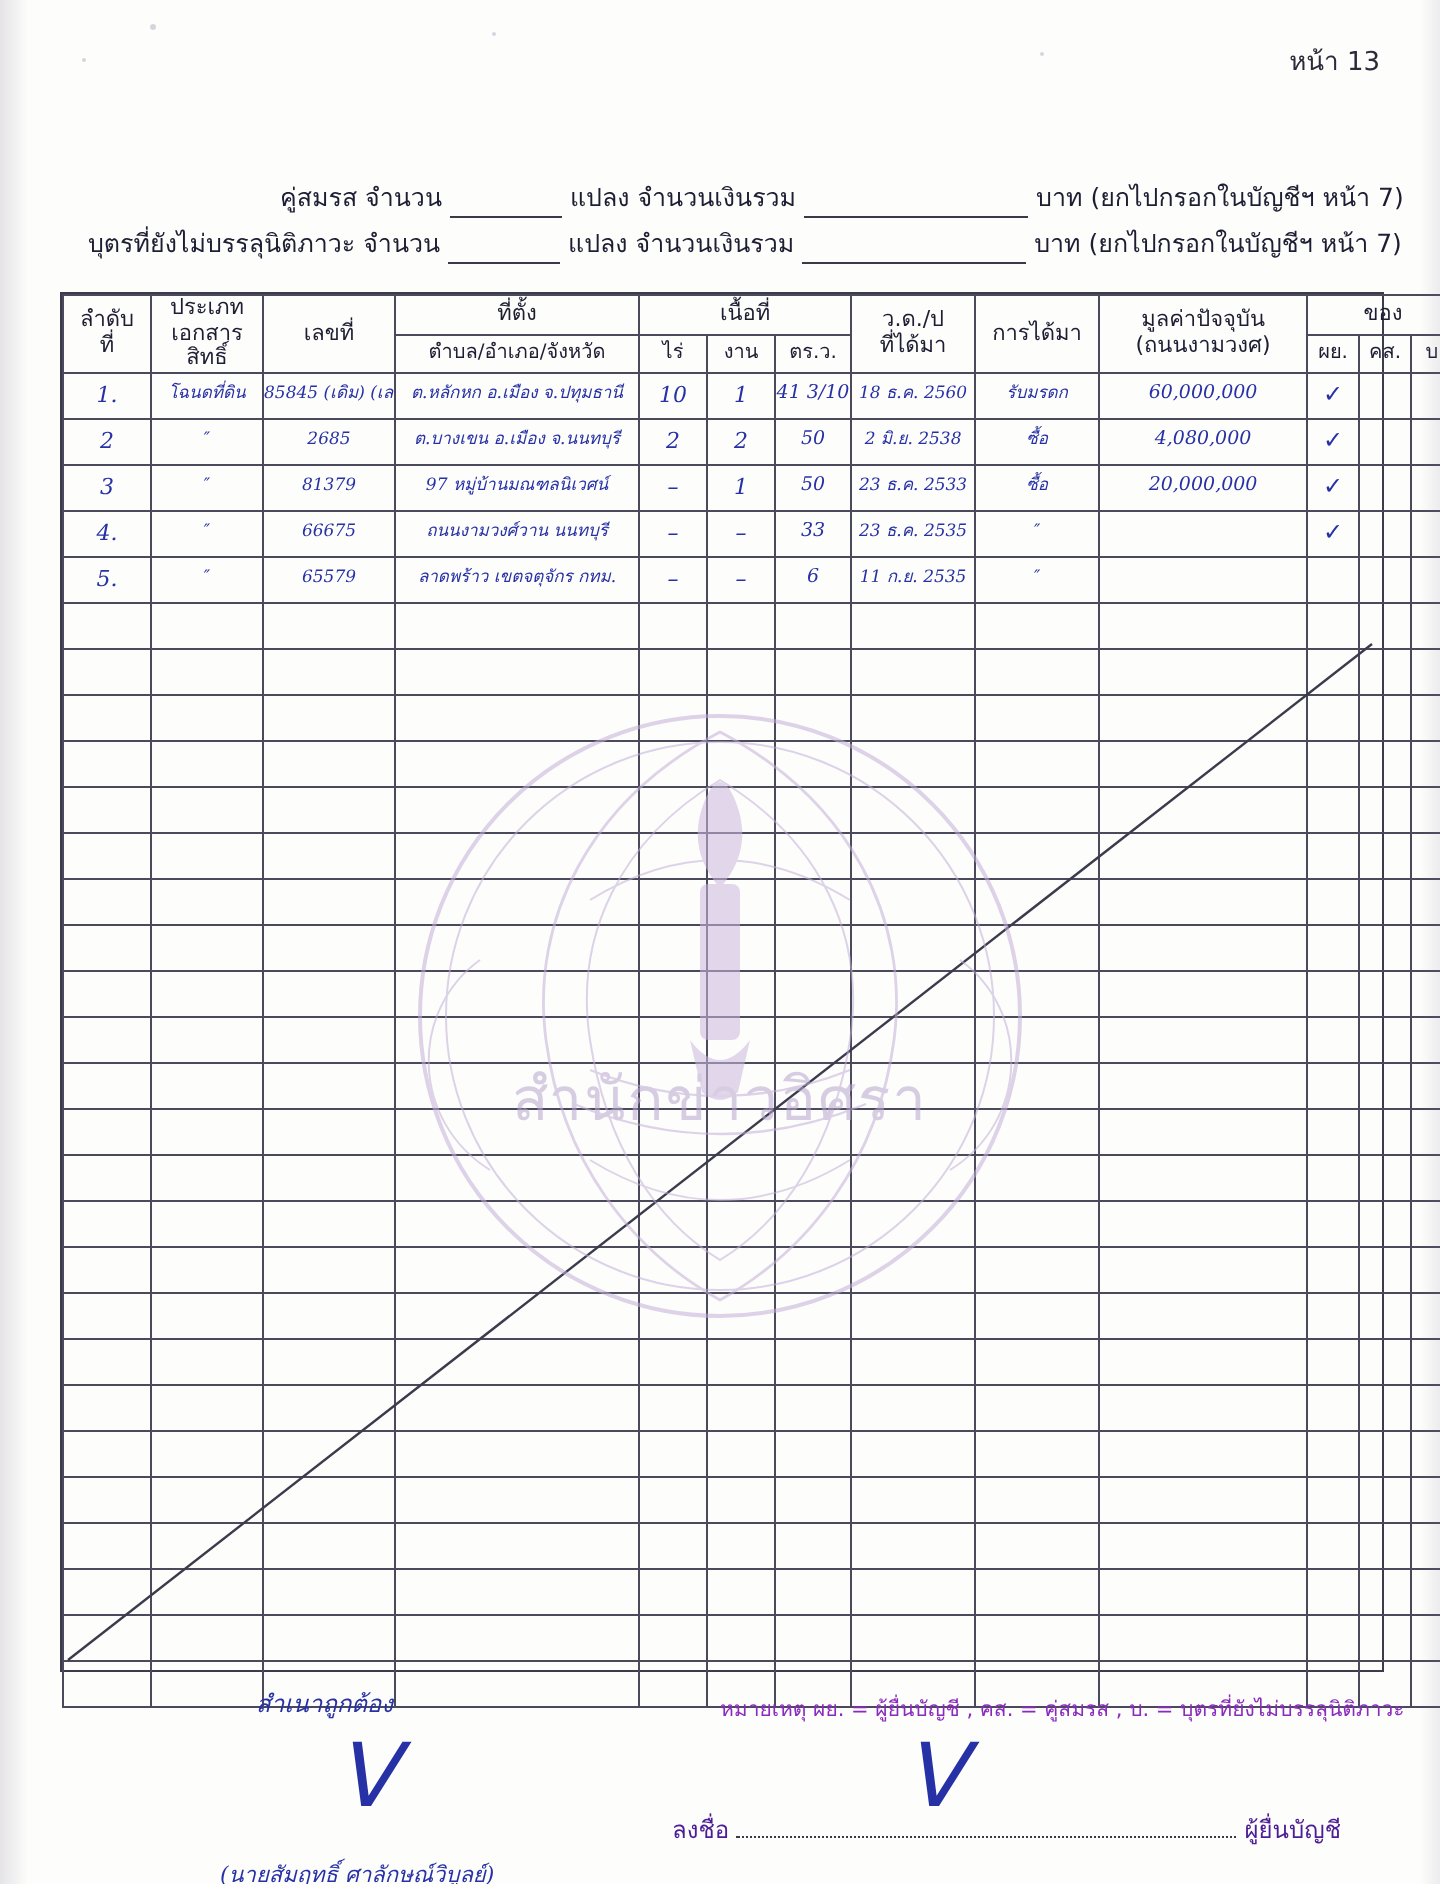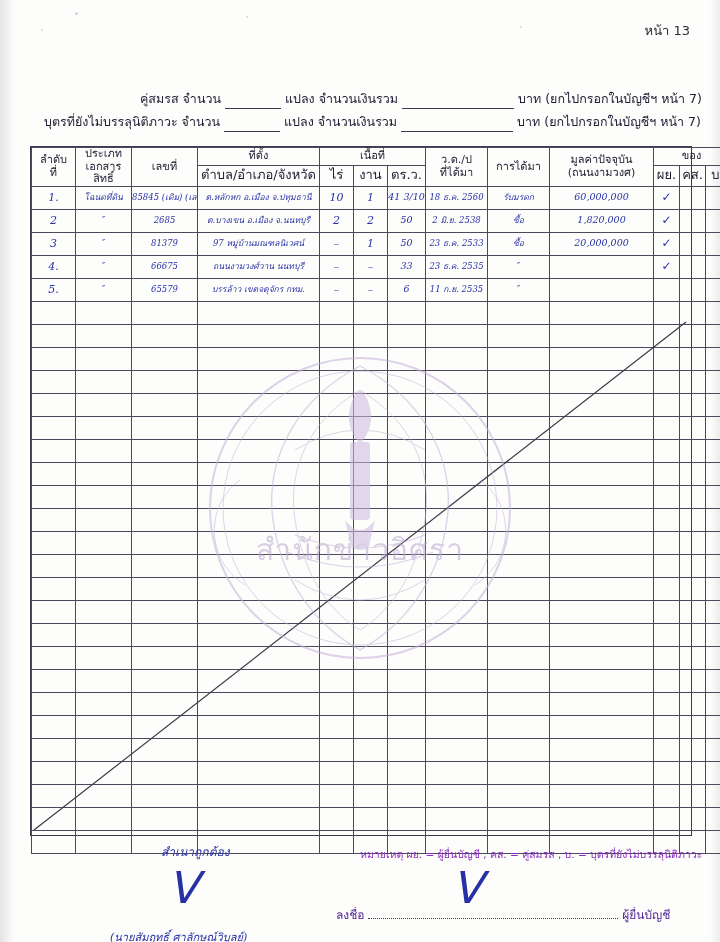--- a/index.html
+++ b/index.html
@@ -58,21 +58,21 @@
     font-size:10.5px;color:#1d1d33;
   }
   table.grid th, table.grid td{
     border:1px solid #4a4a5c;
     text-align:center;
     vertical-align:middle;
     padding:0;
     line-height:1.15;
   }
   thead th{font-weight:normal;font-size:11px;}
-  .th-sub{font-size:13px;}
+  .th-sub{font-size:10px;}
   tbody td{height:22px;}
   
   #diag{
     position:absolute;left:30px;top:146px;width:660px;height:688px;
     pointer-events:none;
   }
   
   .hw{
     font-family:"DejaVu Serif", serif;
     color:#2731a6;
@@ -99,21 +99,21 @@
   #wm .wmtext2{
     position:absolute;left:0;right:0;top:232px;text-align:center;
     font-size:22px;color:#c2b2d4;letter-spacing:3px;
   }
   
   .footnote{
     position:absolute;left:360px;top:846px;font-size:10.5px;color:#8a2bbf;
   }
   .copy-note{
     position:absolute;left:128px;top:842px;font-size:12px;
-    color:#2731a6;font-family:"DejaVu Serif",serif;font-style:italic;margin-left:33px;
+    color:#2731a6;font-family:"DejaVu Serif",serif;font-style:italic;
   }
   .sign-line{
     position:absolute;top:905px;font-size:12px;color:#4c1d95;white-space:nowrap;
   }
   .sign-line .dots{
     display:inline-block;border-bottom:1px dotted #3a3a4a;height:12px;
   }
   .sig-name{
     position:absolute;left:110px;top:928px;font-size:11px;color:#2731a6;
     font-family:"DejaVu Serif",serif;font-style:italic;
@@ -226,21 +226,21 @@
           <tr>
             <td class="hw">2</td>
             <td class="hw xs">″</td>
             <td class="hw xs">2685</td>
             <td class="hw xs">ต.บางเขน อ.เมือง จ.นนทบุรี</td>
             <td class="hw">2</td>
             <td class="hw">2</td>
             <td class="hw sm">50</td>
             <td class="hw xs">2 มิ.ย. 2538</td>
             <td class="hw xs">ซื้อ</td>
-            <td class="hw sm">1,820,000</td>
+            <td class="hw sm">4,080,000</td>
             <td class="chk">✓</td>
             <td class="chk"></td>
             <td class="chk"></td>
           </tr>
           <tr>
             <td class="hw">3</td>
             <td class="hw xs">″</td>
             <td class="hw xs">81379</td>
             <td class="hw xs">97 หมู่บ้านมณฑลนิเวศน์</td>
             <td class="hw">–</td>
@@ -265,21 +265,21 @@
             <td class="hw xs">″</td>
             <td class="hw sm"></td>
             <td class="chk">✓</td>
             <td class="chk"></td>
             <td class="chk"></td>
           </tr>
           <tr>
             <td class="hw">5.</td>
             <td class="hw xs">″</td>
             <td class="hw xs">65579</td>
-            <td class="hw xs">บรรล้าว เขตจตุจักร กทม.</td>
+            <td class="hw xs">ลาดพร้าว เขตจตุจักร กทม.</td>
             <td class="hw">–</td>
             <td class="hw">–</td>
             <td class="hw sm">6</td>
             <td class="hw xs">11 ก.ย. 2535</td>
             <td class="hw xs">″</td>
             <td class="hw sm"></td>
             <td class="chk"></td>
             <td class="chk"></td>
             <td class="chk"></td>
           </tr>

